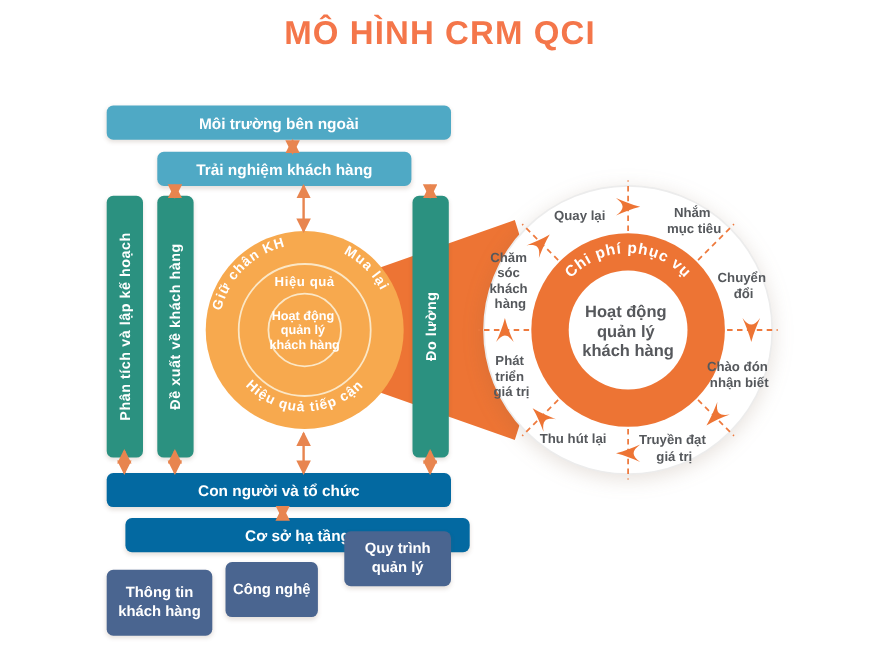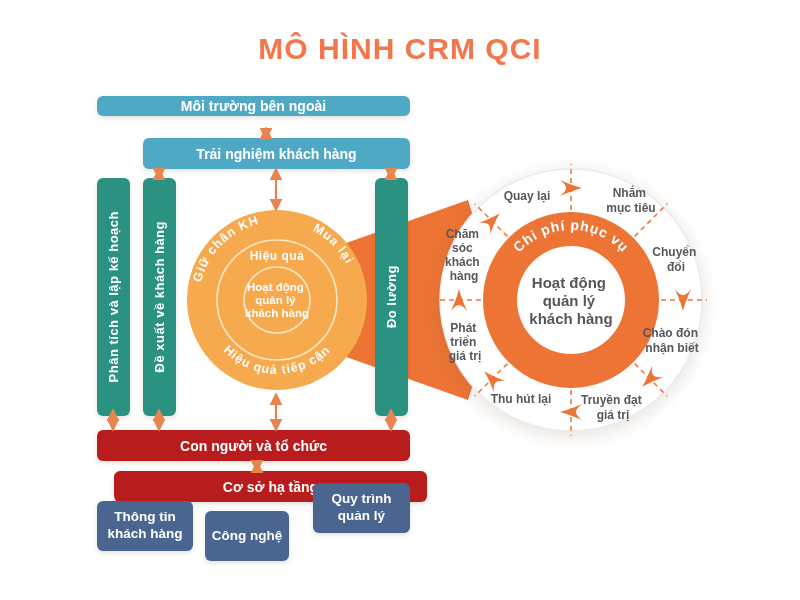--- a/index.html
+++ b/index.html
@@ -1,25 +1,25 @@
 <!DOCTYPE html>
 <html><head>
 <meta charset="utf-8">
 <style>
   html,body{margin:0;padding:0;background:#fff;}
   #canvas{position:relative;width:800px;height:600px;background:#ffffff;overflow:hidden;
           font-family:"Liberation Sans","DejaVu Sans",sans-serif;}
   svg{position:absolute;left:0;top:0;}
-  #title{position:absolute;left:0;top:32px;width:800px;text-align:center;
+  #title{position:absolute;left:0;top:14px;width:800px;text-align:center;
          font-size:30px;font-weight:bold;color:#f4764a;letter-spacing:1px;}
   .hbar{position:absolute;display:flex;align-items:center;justify-content:center;
         color:#fff;font-weight:bold;font-size:14px;border-radius:6px;
         box-shadow:0 2px 4px rgba(110,85,60,.18);}
   .teal{background:#4fa9c5;}
-  .navy{background:#b91c1c;}
+  .navy{background:#0369a1;}
   .vbar{position:absolute;background:#2b9180;border-radius:6px;display:flex;
         align-items:center;justify-content:center;box-shadow:0 2px 4px rgba(110,85,60,.18);}
   .vbar span{writing-mode:vertical-rl;transform:rotate(180deg);color:#fff;font-weight:bold;
         font-size:13px;letter-spacing:.5px;white-space:nowrap;}
   .bbox{position:absolute;display:flex;flex-direction:column;align-items:center;justify-content:center;
         background:#4a6590;color:#fff;font-weight:bold;font-size:13.5px;line-height:1.25;
         border-radius:6px;text-align:center;box-shadow:0 2px 4px rgba(110,85,60,.18);}
   text{font-family:"Liberation Sans","DejaVu Sans",sans-serif;}
   .seg-label{font-size:12px;font-weight:bold;fill:#55585c;}
   .big-center{font-size:15px;font-weight:bold;fill:#56585c;}
@@ -136,45 +136,45 @@
       <text class="small-center" text-anchor="middle">
         <tspan x="277" y="291">Hoạt động</tspan>
         <tspan x="277" y="304">quản lý</tspan>
         <tspan x="277" y="317">khách hàng</tspan>
       </text>
     </g>
   </svg>
 
   <div id="title">MÔ HÌNH CRM QCI</div>
 
-  <div class="hbar teal" style="left:97px;top:96px;width:313px;height:20px;">
+  <div class="hbar teal" style="left:97px;top:96px;width:313px;height:31px;">
     <span>Môi trường bên ngoài</span>
   </div>
-  <div class="hbar teal" style="left:143px;top:138px;width:267px;height:31px;">
+  <div class="hbar teal" style="left:143px;top:138px;width:231px;height:31px;">
     <span>Trải nghiệm khách hàng</span>
   </div>
 
   <div class="vbar" style="left:97px;top:178px;width:33px;height:238px;">
     <span>Phân tích và lập kế hoạch</span>
   </div>
   <div class="vbar" style="left:143px;top:178px;width:33px;height:238px;">
     <span>Đề xuất về khách hàng</span>
   </div>
   <div class="vbar" style="left:375px;top:178px;width:33px;height:238px;">
     <span>Đo lường</span>
   </div>
 
   <div class="hbar navy" style="left:97px;top:430px;width:313px;height:31px;">
     <span>Con người và tổ chức</span>
   </div>
   <div class="hbar navy" style="left:114px;top:471px;width:313px;height:31px;">
     <span>Cơ sở hạ tầng</span>
   </div>
 
-  <div class="bbox" style="left:97px;top:501px;width:96px;height:50px;">
+  <div class="bbox" style="left:97px;top:518px;width:96px;height:60px;">
     <span>Thông tin</span>
     <span>khách hàng</span>
   </div>
   <div class="bbox" style="left:205px;top:511px;width:84px;height:50px;">
     <span>Công nghệ</span>
   </div>
   <div class="bbox" style="left:313px;top:483px;width:97px;height:50px;">
     <span>Quy trình</span>
     <span>quản lý</span>
   </div>

